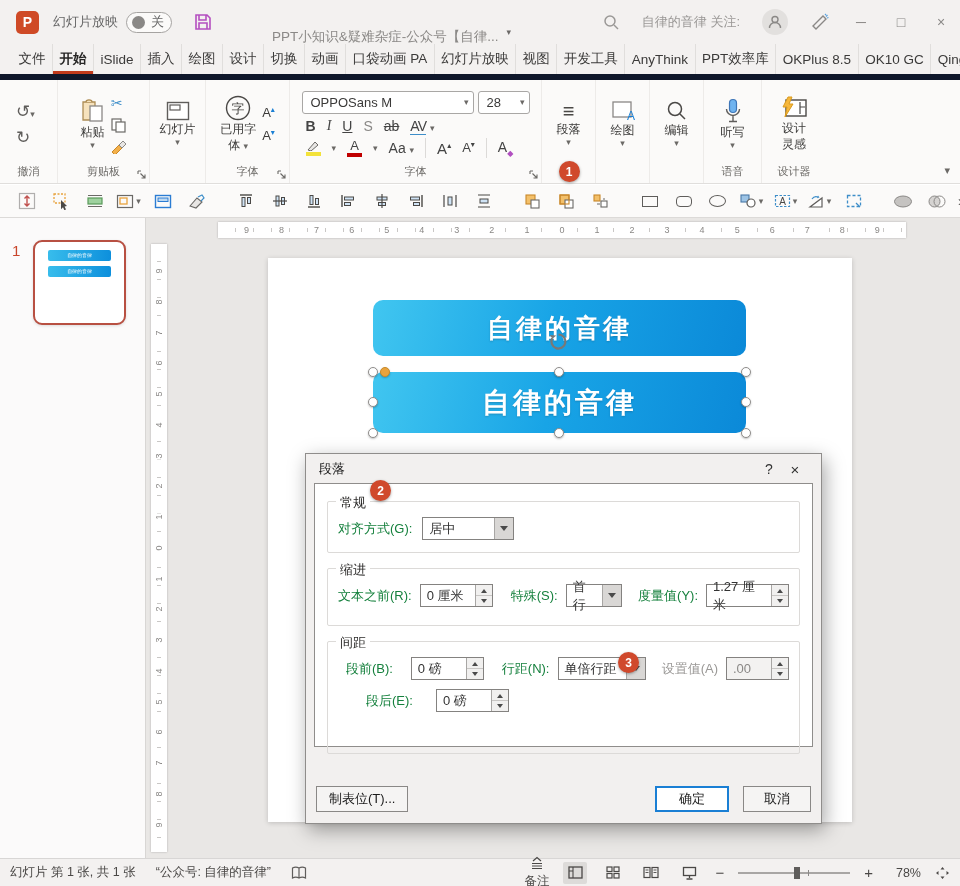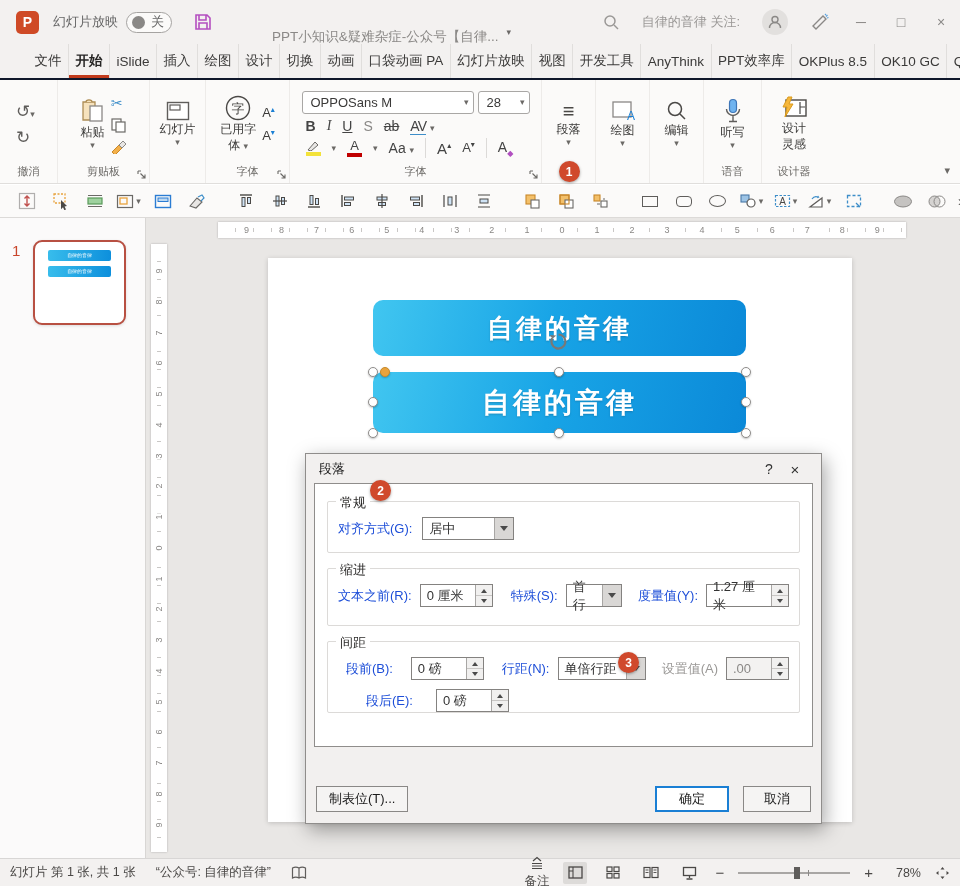--- a/index.html
+++ b/index.html
@@ -17,21 +17,21 @@
     display:flex; align-items:center; padding:0 5px; gap:6px; }
   .knob { width:13px; height:13px; border-radius:50%; background:#8a8886; }
   .saveicon { margin:0 14px 0 22px; }
   .doctitle { display:flex; align-items:flex-start; gap:8px; margin-left:46px; color:#8b8987; font-size:13.5px;margin-top:29px;}
   .tb-right { margin-left:auto; display:flex; align-items:center; gap:22px; color:#9a9896; }
   .avatar { width:26px; height:26px; border-radius:50%; background:#e2e0de; display:flex; align-items:center; justify-content:center; }
   .winbtn { font-size:14px; color:#8a8886; width:18px; text-align:center; }
 
   
   .tabsrow { position:absolute; top:44px; left:0; right:0; height:36px; background:#f3f1f0;
-    border-bottom:2px solid #0f172a; display:flex; align-items:stretch; padding-left:28px; }
+    border-bottom:6px solid #0f172a; display:flex; align-items:stretch; padding-left:12px; }
   .rtab { display:flex; align-items:center; padding:0 6.5px; font-size:13.5px; color:#3b3a39; white-space:nowrap; }
   .rtab + .rtab { border-left:1px solid #e0dedc; }
   .rtab.active { font-weight:bold; color:#262524; box-shadow:inset 0 -3px 0 #c13a1b; }
 
   
   .ribbon { position:absolute; top:80px; left:0; right:0; height:104px; background:#fbfaf9;
     border-bottom:1px solid #e0dedc; display:flex; }
   .rgroup { position:relative; display:flex; flex-direction:column; border-right:1px solid #edebe9; }
   .gbody { flex:1; display:flex; align-items:center; justify-content:center; gap:6px; padding:6px 7px 0; }
   .glabel { height:21px; font-size:11px; color:#6b6966; text-align:center; line-height:18px; }
@@ -106,21 +106,21 @@
   .dlg-title .sp { flex:1; }
   .dlg-x { width:26px; text-align:center; font-size:15px; color:#333; }
   .dlg-help { width:26px; text-align:center; font-size:14px; color:#333; }
   .dtabs { display:flex; margin:13px 8px 0; position:relative; z-index:2; }
   .dtab { padding:3px 9px 4px; border:1px solid #8f8d8b; background:#f2f0ef; margin-right:3px; color:#1a1a1a; }
   .dtab.active { background:#fff; border-bottom-color:#fff; outline:1px dotted #666; outline-offset:-4px; }
   .dlg-body { margin:-1px 8px 0; background:#fff; border:1px solid #8f8d8b; height:264px; padding:8px 10px; }
   .gbox { position:relative; border:1px solid #dcdad8; border-radius:2px; margin:9px 2px 15px; padding:15px 10px 11px; }
   .gleg { position:absolute; top:-8px; left:8px; background:#fff; padding:0 4px; color:#2b2a29; }
   .drow { display:flex; align-items:center; }
-  .dlabel { color:#1d4ed8; white-space:nowrap; }
+  .dlabel { color:#15803d; white-space:nowrap; }
   .dlabel.dis { color:#9a9896; }
   .cbo { display:flex; align-items:stretch; height:23px; border:1px solid #848280; background:#fff; }
   .cbo .t { flex:1; display:flex; align-items:center; padding:0 6px; }
   .cbo .b { width:19px; background:#d9d7d5; border-left:1px solid #a8a6a4; display:flex; align-items:center; justify-content:center; }
   .tri { width:0; height:0; border:4px solid transparent; border-top:5px solid #4a4a4a; margin-top:4px; }
   .spn { display:flex; align-items:stretch; height:23px; border:1px solid #848280; background:#fff; }
   .spn .t { display:flex; align-items:center; padding:0 6px; }
   .spn.dis .t { background:#f3f2f1; color:#8a8886; }
   .ud { width:17px; border-left:1px solid #a8a6a4; display:flex; flex-direction:column; }
   .ud div { flex:1; background:#f1f0ef; display:flex; align-items:center; justify-content:center; }
@@ -725,21 +725,21 @@
                   <span class="tu"></span>
                 </div>
                 <div>
                   <span class="td"></span>
                 </div>
               </span>
           </div>
         </div>
       </div>
 
-      <div class="gbox" style="height:72px;">
+      <div class="gbox" style="height:113px;">
         <span class="gleg">间距</span>
         <div class="drow" style="gap:8px;">
           <span class="dlabel" style="width:62px;margin-left:8px;">段前(B):</span>
           <div class="spn">
             <span class="t" style="width:54px;">0 磅</span>
             <span class="ud">
                 <div>
                   <span class="tu"></span>
                 </div>
                 <div>

